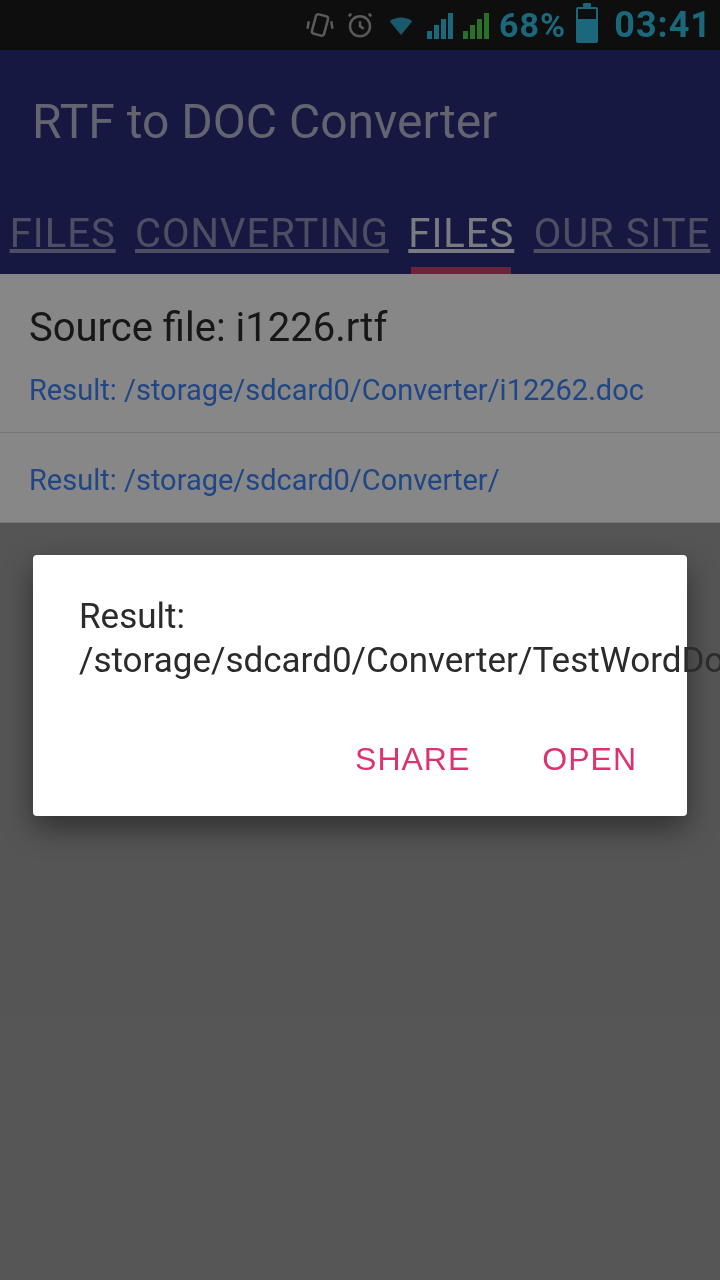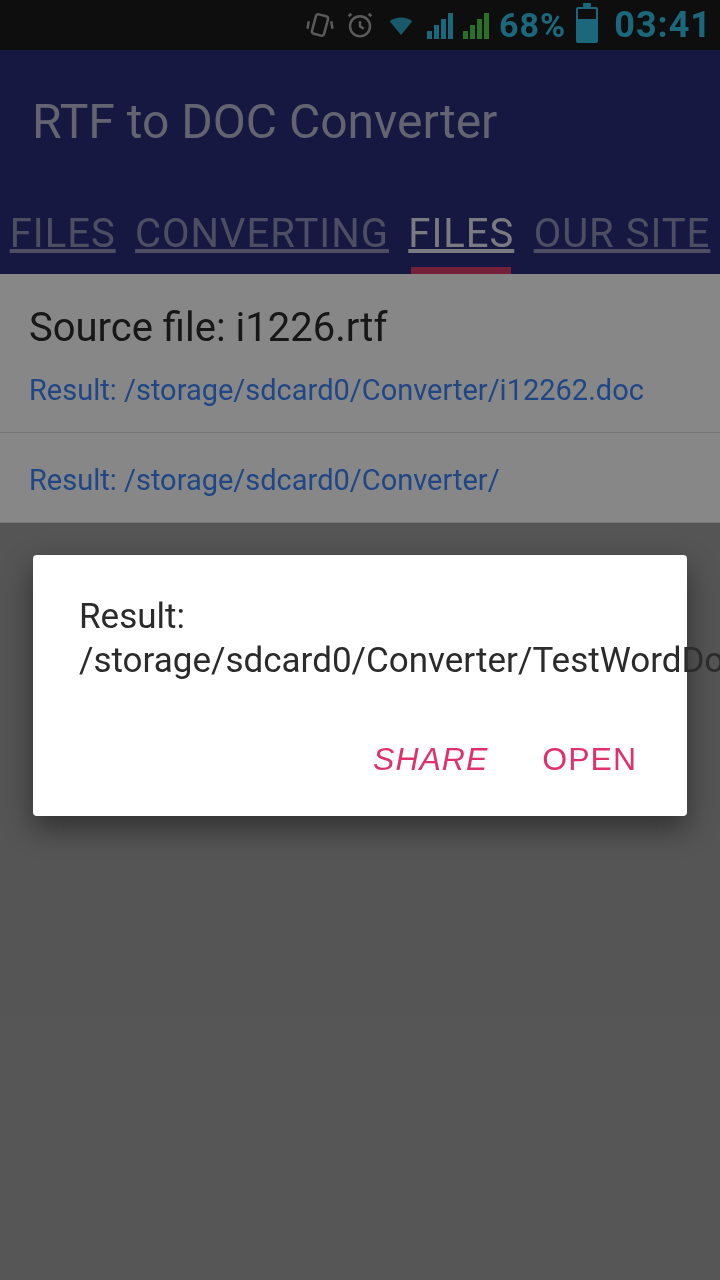--- a/index.html
+++ b/index.html
@@ -122,21 +122,21 @@
   }
   .dialog-actions .spacer { flex: 1; }
   .dlg-btn {
     color: #e0316e;
     font-size: 32px;
     letter-spacing: 1px;
     background: none; border: none;
     padding: 8px 4px;
     cursor: pointer;
   }
-  .dlg-btn.share { margin-right: 46px; font-style: italic; }
+  .dlg-btn.share { margin-right: 64px; }
 
   
   .bars { display: inline-flex; align-items: flex-end; gap: 2px; height: 28px; }
   .bars span { width: 5px; background: #33c1e8; }
   .bars.green span { background: #4cd14c; }
   .bars span:nth-child(1){height:8px}
   .bars span:nth-child(2){height:14px}
   .bars span:nth-child(3){height:20px}
   .bars span:nth-child(4){height:26px}
 </style>

